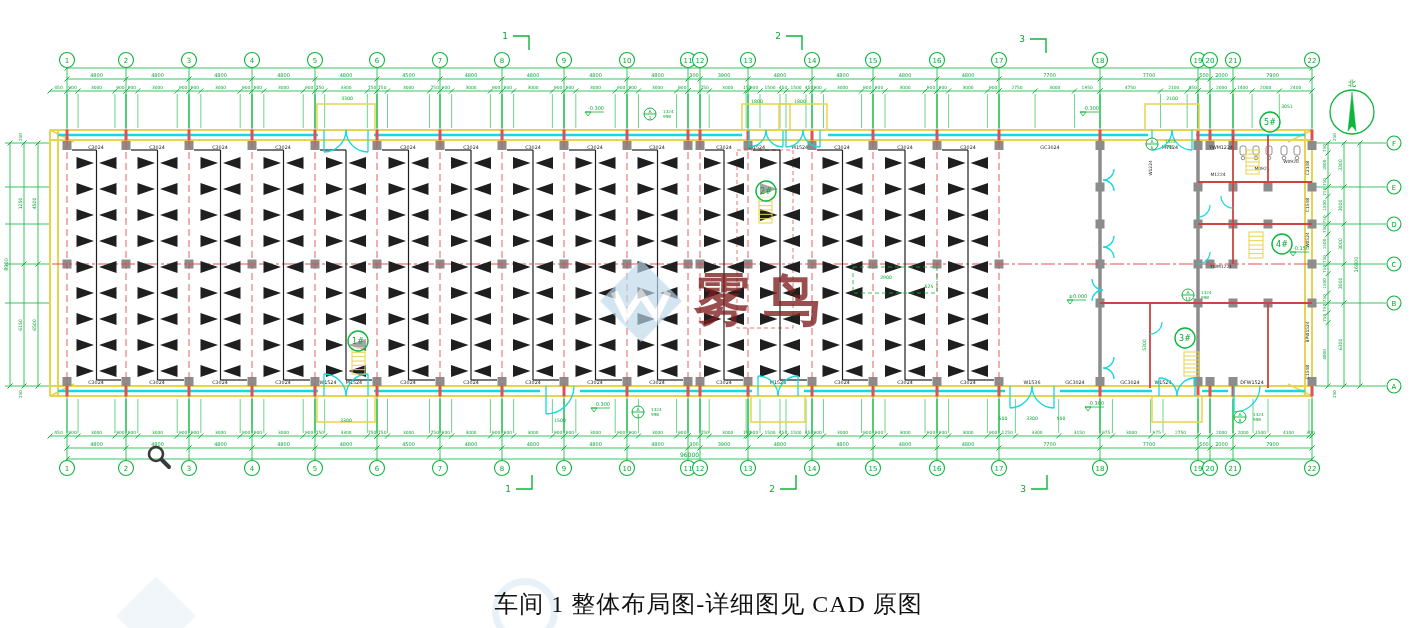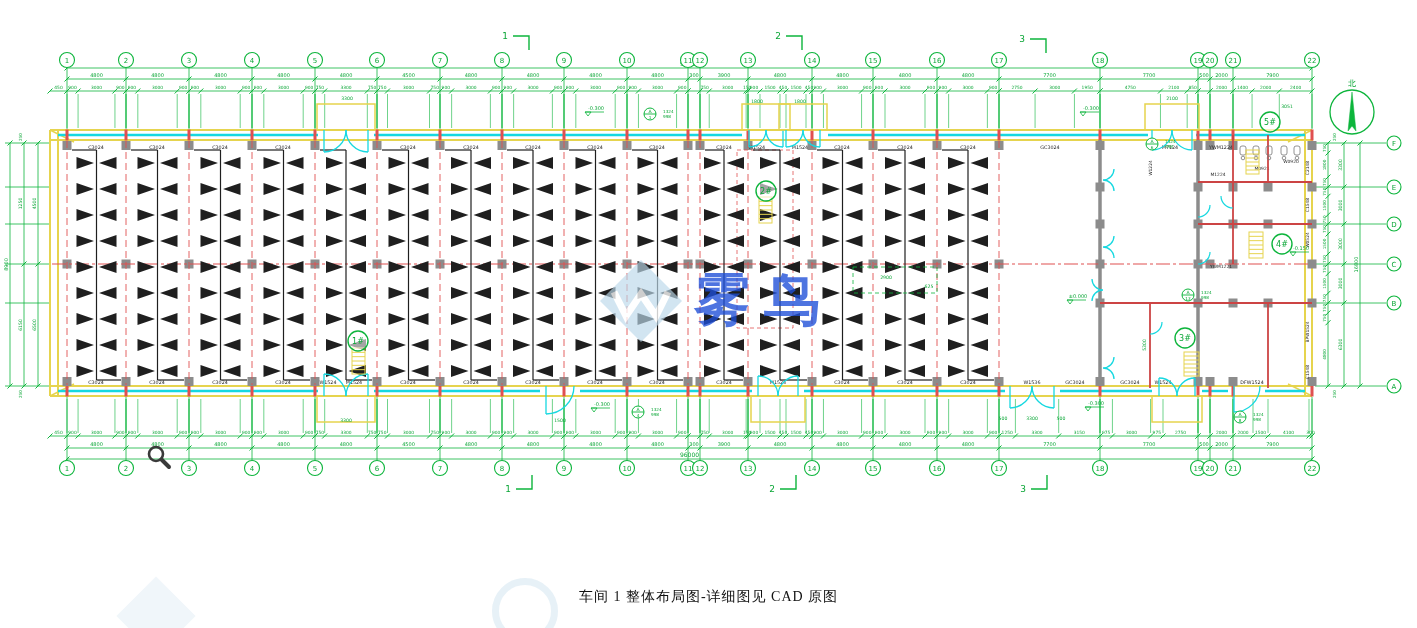--- a/index.html
+++ b/index.html
@@ -1,28 +1,28 @@
 <!DOCTYPE html>
 <html><head>
 <meta charset="utf-8">
 <style>
   html,body{margin:0;padding:0;background:#ffffff;}
   .stage{position:relative;width:1417px;height:628px;background:#fff;overflow:hidden;
          font-family:"DejaVu Sans",sans-serif;}
   #plan{position:absolute;left:0;top:0;}
   .wm{position:absolute;left:598px;top:258px;display:flex;align-items:center;gap:10px;
       opacity:.78;pointer-events:none;}
-  .wm-text{font-size:56px;color:#1d4ed8;font-weight:bold;letter-spacing:14px;
+  .wm-text{font-size:56px;color:#7f1d1d;font-weight:bold;letter-spacing:14px;
            font-family:"DejaVu Sans",sans-serif;}
   .ghost-ring{position:absolute;left:492px;top:578px;width:52px;height:52px;border-radius:50%;
       border:7px solid rgba(185,214,232,.35);}
   .ghost-diamond{position:absolute;left:128px;top:588px;width:56px;height:56px;
       background:rgba(185,214,232,.22);transform:rotate(45deg);}
   .title{position:absolute;left:0;top:588px;width:100%;text-align:center;color:#111;
-         font-size:14px;font-family:"Liberation Serif","DejaVu Serif",serif;letter-spacing:1px;}
+         font-size:24px;font-family:"Liberation Serif","DejaVu Serif",serif;letter-spacing:1px;}
   .cursor{position:absolute;left:146px;top:444px;}
 </style>
 </head>
 <body>
 
 <div class="stage">
   <svg id="plan" width="1417" height="628">
       <g>
         <line x1="67" y1="68" x2="67" y2="129" stroke="#0db53c" stroke-width="0.8"></line>
         <line x1="67" y1="397" x2="67" y2="460" stroke="#0db53c" stroke-width="0.8"></line>

